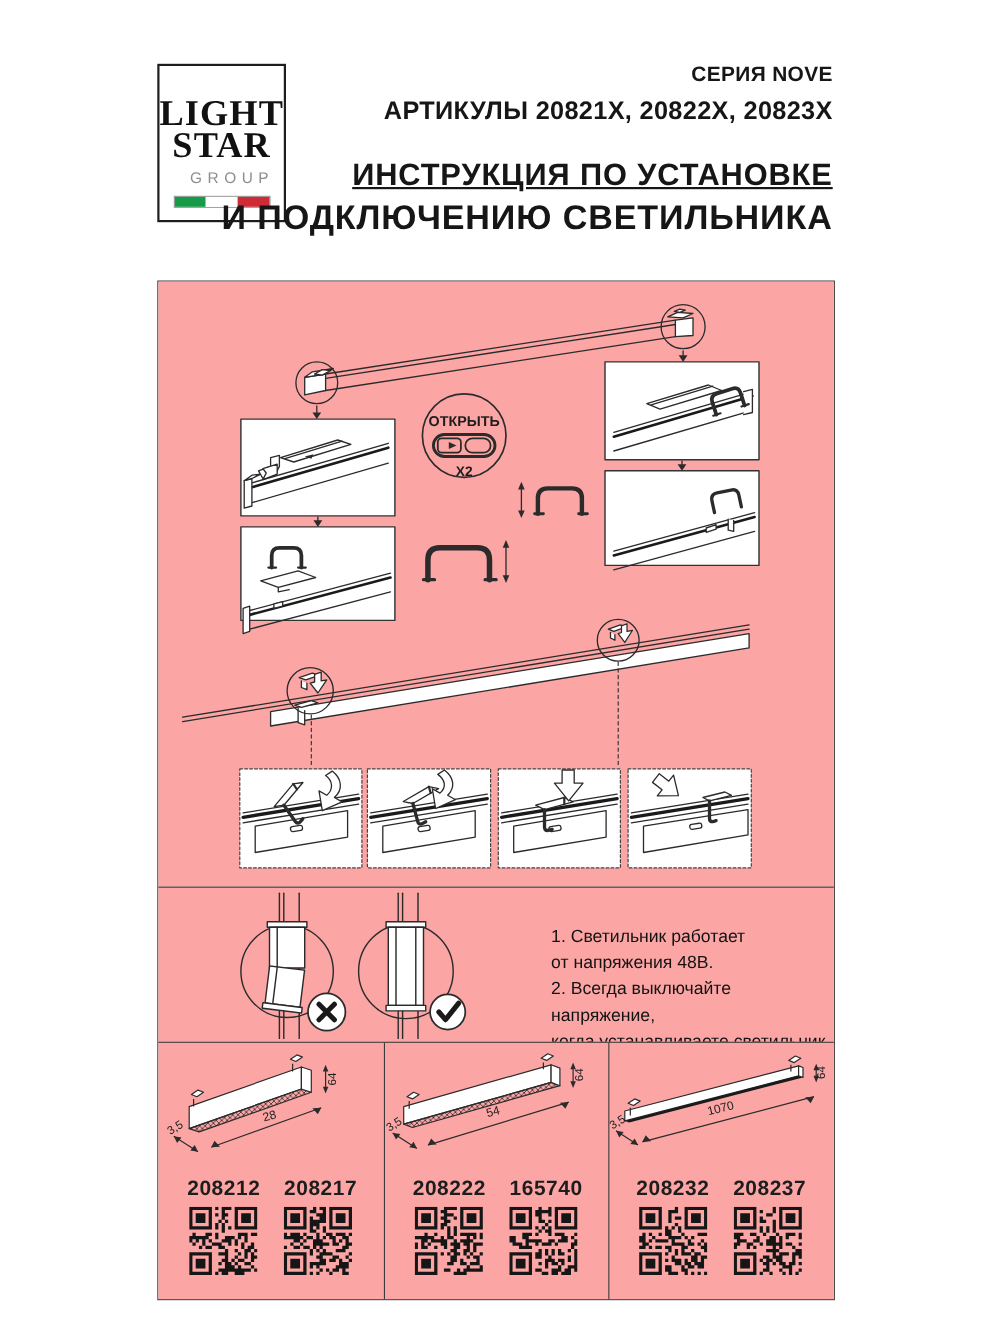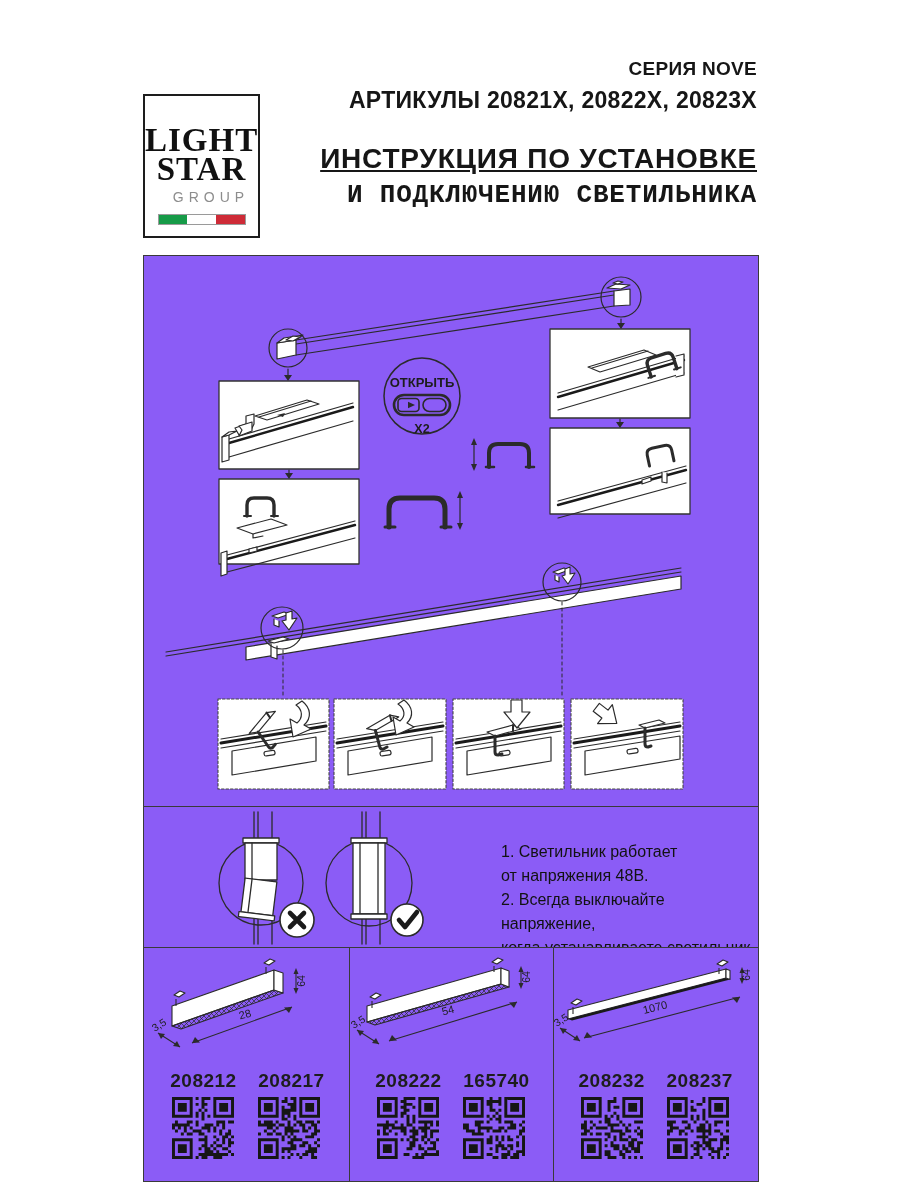--- a/index.html
+++ b/index.html
@@ -1,35 +1,35 @@
 <!DOCTYPE html>
 <html><head>
 <meta charset="utf-8">
 <style>
   html,body{margin:0;padding:0;background:#ffffff;}
   body{width:902px;height:1200px;position:relative;font-family:"Liberation Sans",sans-serif;color:#161616;}
   .page{position:absolute;inset:0;background:#fff;}
 
   
-  .logo-box{position:absolute;left:143px;top:58px;width:117px;height:144px;border:2px solid #1d1d1d;text-align:center;box-sizing:border-box;margin-top:36px;}
+  .logo-box{position:absolute;left:143px;top:58px;width:117px;height:144px;border:2px solid #1d1d1d;text-align:center;box-sizing:border-box;}
   .logo-word{font-family:"Liberation Serif",serif;font-weight:bold;font-size:33px;line-height:29px;letter-spacing:1px;color:#111;}
   .logo-word.first{margin-top:30px;}
   .logo-group{font-size:14px;letter-spacing:5px;color:#8d8d8d;margin-top:5px;padding-left:19px;}
   .flag{width:88px;height:11px;margin:9px auto 0;border:1px solid #9a9a9a;display:flex;box-sizing:border-box;}
   .flag span{flex:1;height:100%;}
 
   .titles{position:absolute;right:145px;top:58px;text-align:right;}
   .t-series{font-size:19px;font-weight:bold;letter-spacing:.3px;}
   .t-articles{font-size:23px;font-weight:bold;letter-spacing:.3px;margin-top:7px;}
   .t-line1{font-size:28px;font-weight:bold;letter-spacing:.8px;margin-top:29px;text-decoration:underline;}
-  .t-line2{font-size:26px;font-weight:bold;letter-spacing:.8px;margin-top:5px;font-family:Liberation Mono, monospace;}
+  .t-line2{font-size:31px;font-weight:bold;letter-spacing:.8px;margin-top:5px;}
 
   
   .content{position:absolute;left:143px;top:255px;width:614px;border:1.5px solid #3a3a3a;box-sizing:content-box;}
-  .panel{position:relative;background:#8b5cf6;}
+  .panel{position:relative;background:#fca5a5;}
   .panel-diagram{height:550px;}
   .panel-warning{height:140px;border-top:1.5px solid #3a3a3a;}
   .panel-products{height:233px;border-top:1.5px solid #3a3a3a;display:flex;}
   .p-col{width:204.5px;position:relative;box-sizing:border-box;display:flex;flex-direction:column;align-items:center;}
   .p-col + .p-col{border-left:1.5px solid #3a3a3a;}
   .p-col:last-child{width:202px;}
   .fig{margin-top:8px;}
   .article-row{display:flex;gap:24px;justify-content:center;margin-top:2px;}
   .article-row span{display:inline-block;width:64px;text-align:center;font-size:19px;font-weight:bold;letter-spacing:.5px;color:#1d1d1d;}
   .qr-row{display:flex;gap:24px;justify-content:center;margin-top:5px;}

